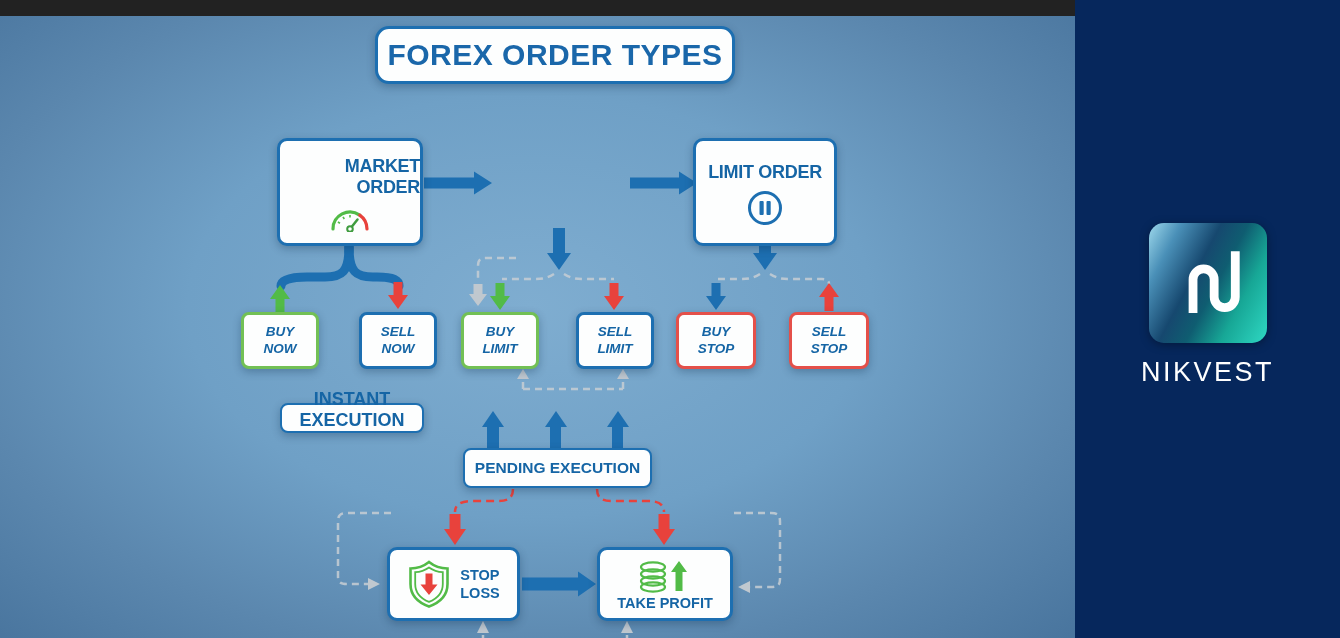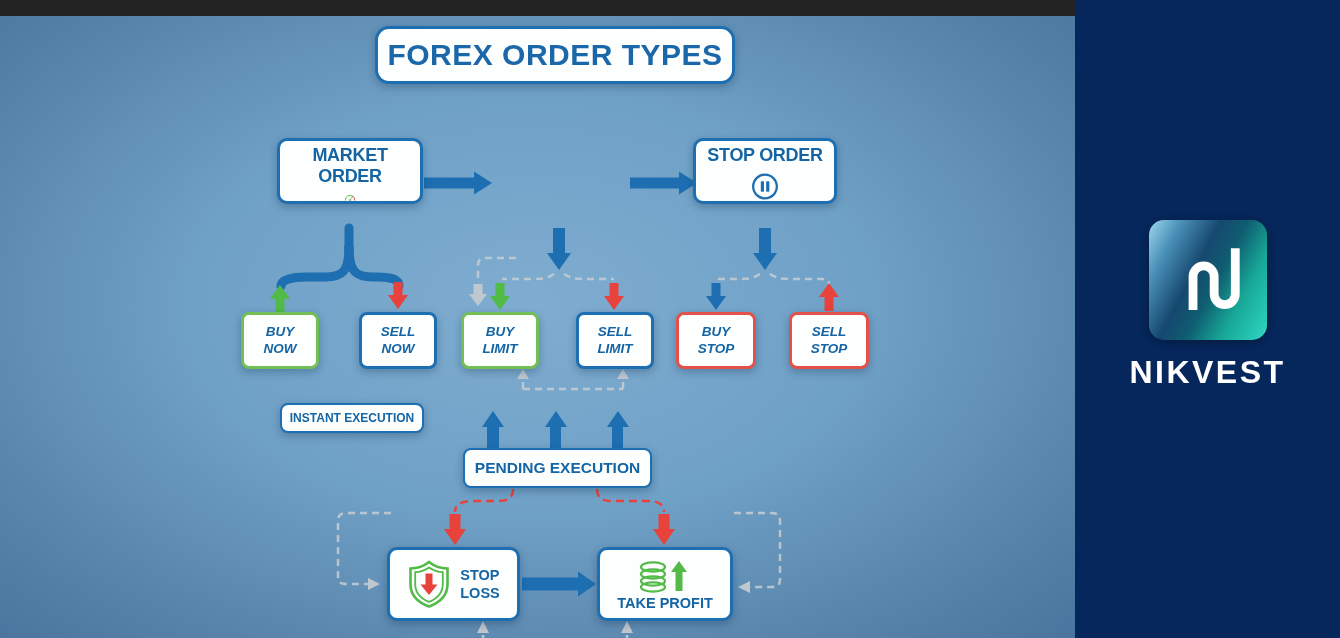--- a/index.html
+++ b/index.html
@@ -13,53 +13,53 @@
   .connectors { position:absolute; left:0; top:0; z-index:1; }
   .box {
     position:absolute; z-index:2; background:#fdfefe;
     border:3px solid #1d6fb1; border-radius:10px;
     box-shadow:0 3px 9px rgba(10,40,70,.30);
     display:flex; align-items:center; justify-content:center;
     color:#1565a5; font-weight:bold; text-align:center;
   }
   .title-box { left:375px; top:10px; width:360px; height:58px; border-radius:14px; }
   .title-box span { font-size:30px; letter-spacing:.5px; color:#1a67aa; }
-  .main-box { width:146px; height:66px; top:122px; flex-direction:column; gap:6px; padding-top:4px; }
+  .main-box { width:146px; height:108px; top:122px; flex-direction:column; gap:6px; padding-top:4px;text-align:right; }
   .main-box .lbl { font-size:18px; letter-spacing:-0.3px; }
   #market-order { left:277px; }
   #limit-order  { left:490px; width:138px; }
   #stop-order   { left:693px; width:144px; }
   .small-box { width:78px; height:57px; top:296px; border-radius:8px; flex-direction:column; line-height:1.22; font-size:13.5px;font-style:italic; }
   .green-border { border-color:#72c055; }
   .red-border   { border-color:#e4504a; }
   #buy-now   { left:241px; }
   #sell-now  { left:359px; }
   #buy-limit { left:461px; }
   #sell-limit{ left:576px; }
   #buy-stop  { left:676px; width:80px; }
   #sell-stop { left:789px; width:80px; }
   .pill { border-radius:8px; border-width:2.5px; }
-  #instant-execution { left:280px; top:387px; width:144px; height:30px; font-size:12px; }
+  #instant-execution { left:280px; top:387px; width:144px; height:30px; font-size:18px;align-items:flex-end; }
   #pending-execution { left:463px; top:432px; width:189px; height:40px; font-size:15.5px; }
   .risk-box { top:531px; height:74px; }
   #stop-loss   { left:387px; width:133px; flex-direction:row; gap:9px; font-size:14.5px; line-height:1.25; text-align:left; }
   #take-profit { left:597px; width:136px; flex-direction:column; gap:2px; font-size:14.5px; padding-top:3px; }
   .brand-panel {
     position:absolute; left:1075px; top:0; width:265px; height:638px;
     background:#06275c; z-index:3;
     display:flex; flex-direction:column; align-items:center; justify-content:center;
   }
   .logo-tile {
     width:118px; height:120px; border-radius:15px; margin-top:-28px;
     background:linear-gradient(118deg,#9ed9ec 0%, #4a90b8 18%, #16486f 40%,
                #0f5d71 55%, #17a796 74%, #2fd8c3 100%);
     display:flex; align-items:center; justify-content:center;
     box-shadow:0 2px 10px rgba(0,0,0,.35);
   }
-  .brand-name { margin-top:14px; color:#fff; font-size:32px; font-weight:700; letter-spacing:2.5px; }
+  .brand-name { margin-top:14px; color:#fff; font-size:27px; font-weight:400; letter-spacing:2.5px; }
 </style>
 </head>
 <body>
 
 <div class="canvas">
   <div class="diagram">
 
     <svg class="connectors" width="1075" height="638" viewBox="0 0 1075 638">
 
       <polygon fill="#1d6fb1" points="424,161.5 474,161.5 474,155.5 492,167 474,178.5 474,172.5 424,172.5"></polygon>
@@ -134,21 +134,21 @@
           <line x1="17.3" y1="15" x2="16" y2="12.9"></line>
           <line x1="23" y1="13.5" x2="23" y2="11"></line>
         </g>
         <line x1="23" y1="25" x2="30.5" y2="15.5" stroke="#3f9c3f" stroke-width="2.5" stroke-linecap="round"></line>
         <circle cx="23" cy="25" r="2.8" stroke="#3f9c3f" stroke-width="2" fill="#fff"></circle>
       </svg>
     </div>
 
 
     <div class="box main-box" id="stop-order">
-      <span class="lbl">STOP ORDER</span>
+      <span class="lbl">LIMIT ORDER</span>
       <svg width="38" height="38" viewBox="0 0 38 38">
         <circle cx="19" cy="19" r="15.5" stroke="#1d6fb1" stroke-width="3" fill="none"></circle>
         <rect x="13.5" y="12" width="4.2" height="14" rx="1" fill="#1d6fb1"></rect>
         <rect x="20.5" y="12" width="4.2" height="14" rx="1" fill="#1d6fb1"></rect>
       </svg>
     </div>
 
     <div class="box small-box green-border" id="buy-now">
       <span>BUY</span>
       <span>NOW</span>

